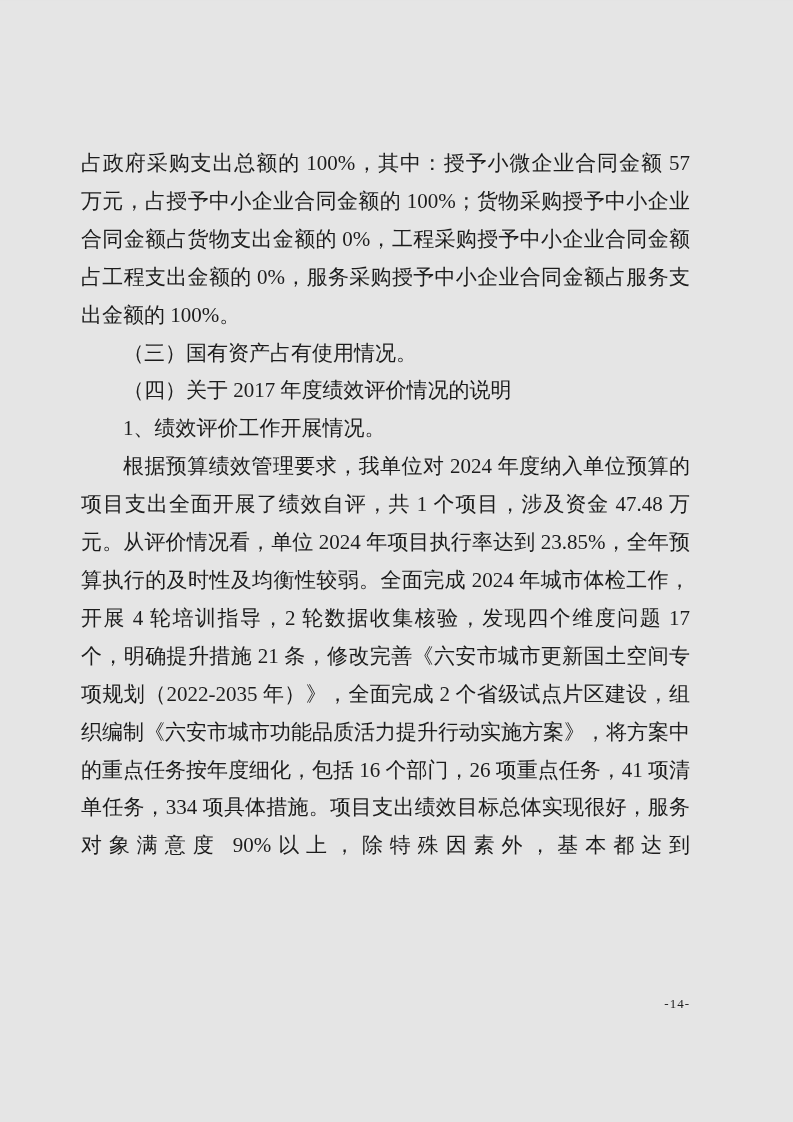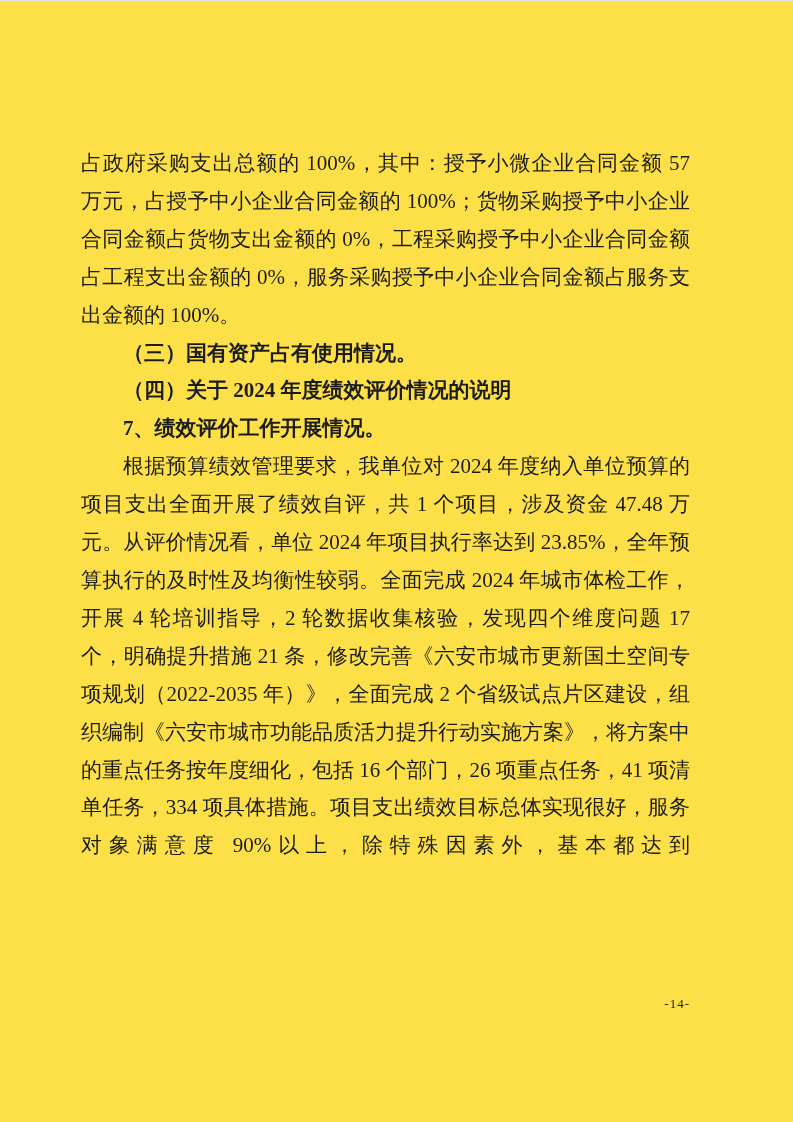--- a/index.html
+++ b/index.html
@@ -1,39 +1,39 @@
 <!DOCTYPE html>
 <html><head>
 <meta charset="utf-8">
 <style>
   html, body { margin: 0; padding: 0; background: #ffffff; }
   .page {
     position: relative;
     width: 793px;
     height: 1122px;
-    background: #fde047;
+    background: #e5e5e5;
     overflow: hidden;
     font-family: "Liberation Serif", "DejaVu Serif", serif;
     color: #1c1c1c;
     border-top: 1px solid #e4e4e4;
     box-sizing: border-box;
   }
   .content {
     position: absolute;
     left: 81px;
     top: 144px;
     width: 609px;
     font-size: 21px;
     line-height: 37.9px;
     text-align: justify;
   }
   .content p { margin: 0; padding: 0; }
   .indent { text-indent: 2em; }
   .heading {
-    font-weight: bold;
+    font-weight: normal;
     text-indent: 2em;
   }
   .continued { text-align-last: justify; }
   .blue-punct { color: #3e3ee8; }
   .page-number {
     position: absolute;
     top: 991px;
     right: 103px;
     font-size: 13px;
     line-height: 24px;
@@ -45,22 +45,22 @@
 <body>
 
 <div class="page">
   <div class="content">
 
     <p class="body-para">占政府采购支出总额的 100%，其中：授予小微企业合同金额 57 万元，占授予中小企业合同金额的 100%；货物采购授予中小企业合同金额占货物支出金额的 0%，工程采购授予中小企业合同金额占工程支出金额的 0%，服务采购授予中小企业合同金额占服务支出金额的 100%。</p>
 
     <p class="heading">（三）国有资产占有使用情况。</p>
 
 
-    <p class="heading">（四）关于 2024 年度绩效评价情况的说明</p>
+    <p class="heading">（四）关于 2017 年度绩效评价情况的说明</p>
 
-    <p class="heading">7、绩效评价工作开展情况。</p>
+    <p class="heading">1、绩效评价工作开展情况。</p>
 
     <p class="body-para indent continued">根据预算绩效管理要求，我单位对 2024 年度纳入单位预算的项目支出全面开展了绩效自评，共 1 个项目，涉及资金 47.48 万元。从评价情况看，单位 2024 年项目执行率达到 23.85%，全年预算执行的及时性及均衡性较弱。全面完成 2024 年城市体检工作，开展 4 轮培训指导，2 轮数据收集核验，发现四个维度问题 17 个，明确提升措施 21 条，修改完善《六安市城市更新国土空间专项规划（2022-2035 年）》，全面完成 2 个省级试点片区建设，组织编制《六安市城市功能品质活力提升行动实施方案》，将方案中的重点任务按年度细化，包括 16 个部门，26 项重点任务，41 项清单任务，334 项具体措施。项目支出绩效目标总体实现很好，服务对象满意度 90%以上，除特殊因素外，基本都达到</p>
 
   </div>
 
   <div class="page-number">-14-</div>
 </div>
 
 </body></html>

